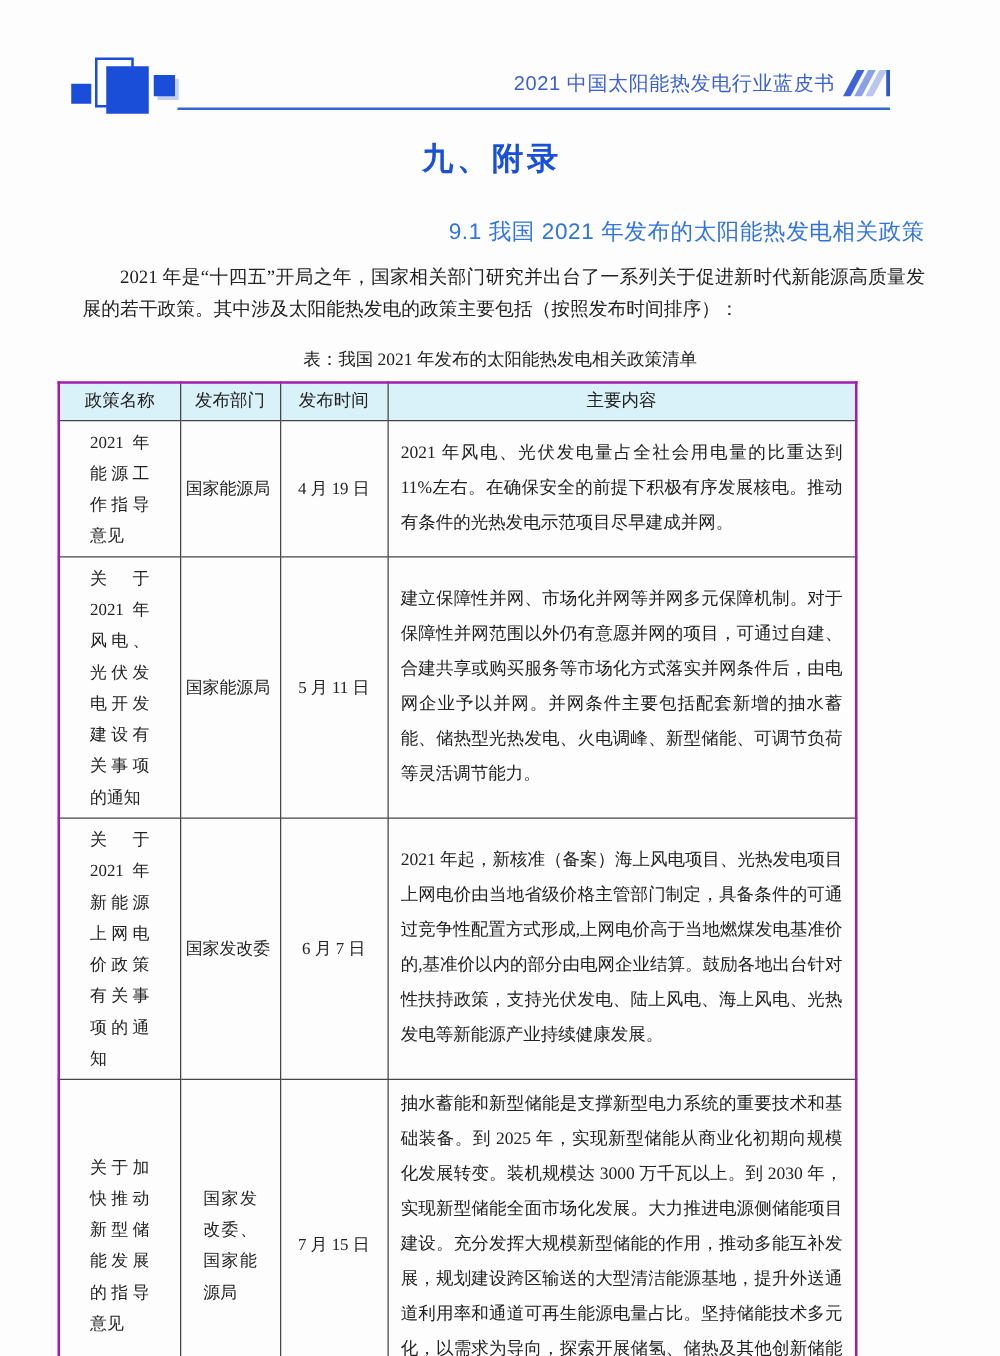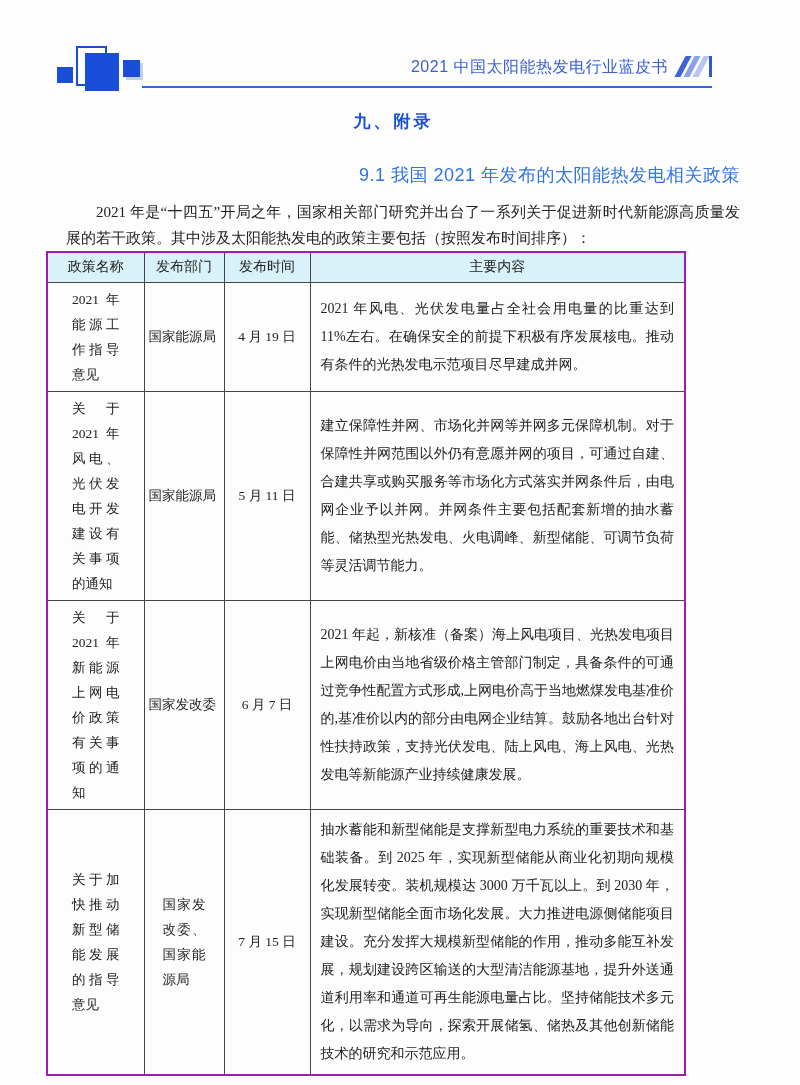--- a/index.html
+++ b/index.html
@@ -36,21 +36,21 @@
   .slashes i{position:absolute;top:0;height:21px;display:block;}
   .slashes .s1{left:2px;width:6px;background:#3d63d6;transform:skewX(-28deg);}
   .slashes .s2{left:11px;width:6px;background:#8aa1e6;transform:skewX(-28deg);}
   .slashes .s3{left:20px;width:6px;background:#b9c7f0;transform:skewX(-28deg);}
   .slashes .sv{right:0;width:3px;background:#2f57cf;}
   .header-rule{position:absolute;left:142px;right:88px;top:86px;height:2px;background:var(--blue-rule);}
 
   
   h1.chapter{
     margin:14px 13px 30px 0;text-align:center;
-    font-family:"Liberation Sans",sans-serif;font-size:17px;font-weight:bold;
+    font-family:"Liberation Sans",sans-serif;font-size:25px;font-weight:bold;
     color:var(--blue-chapter);letter-spacing:3px;
   }
   h2.section{
     margin:30px 60px 12px 66px;
     font-family:"Liberation Sans",sans-serif;font-size:18px;font-weight:normal;
     color:var(--blue-section);letter-spacing:0.5px;text-align:right;
   }
   p.intro{
     margin:6px 60px 0 66px;font-size:15px;line-height:26px;
     text-indent:2em;text-align:justify;color:var(--ink);
@@ -108,20 +108,21 @@
     </span>
     <div class="header-rule"></div>
   </div>
 
   <h1 class="chapter">九、附录</h1>
 
   <h2 class="section">9.1 我国 2021 年发布的太阳能热发电相关政策</h2>
 
   <p class="intro">2021 年是“十四五”开局之年，国家相关部门研究并出台了一系列关于促进新时代新能源高质量发展的若干政策。其中涉及太阳能热发电的政策主要包括（按照发布时间排序）：</p>
 
+  <div class="caption">表：我国 2021 年发布的太阳能热发电相关政策清单</div>
 
   <table class="policy">
     <colgroup>
       <col style="width:97px">
         <col style="width:80px">
         <col style="width:86px">
         <col style="width:375px">
     </colgroup>
     <thead>
       <tr>

